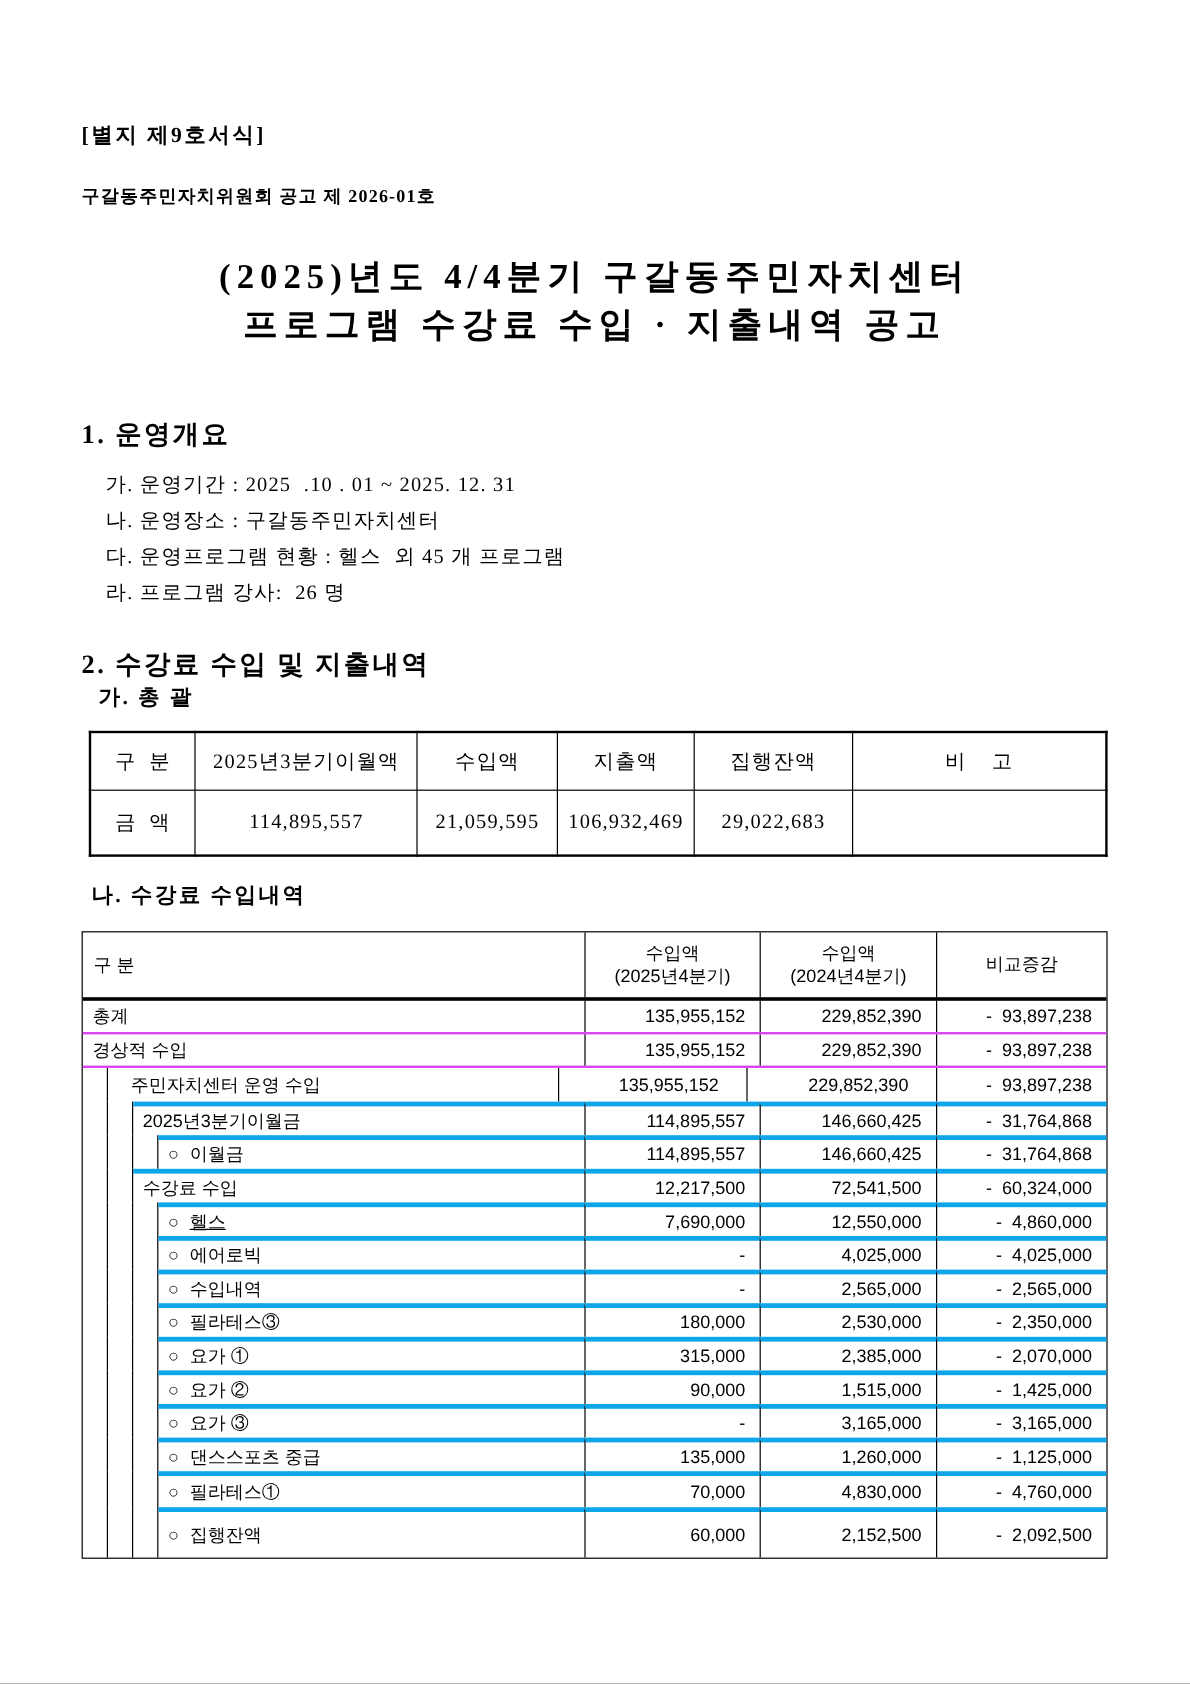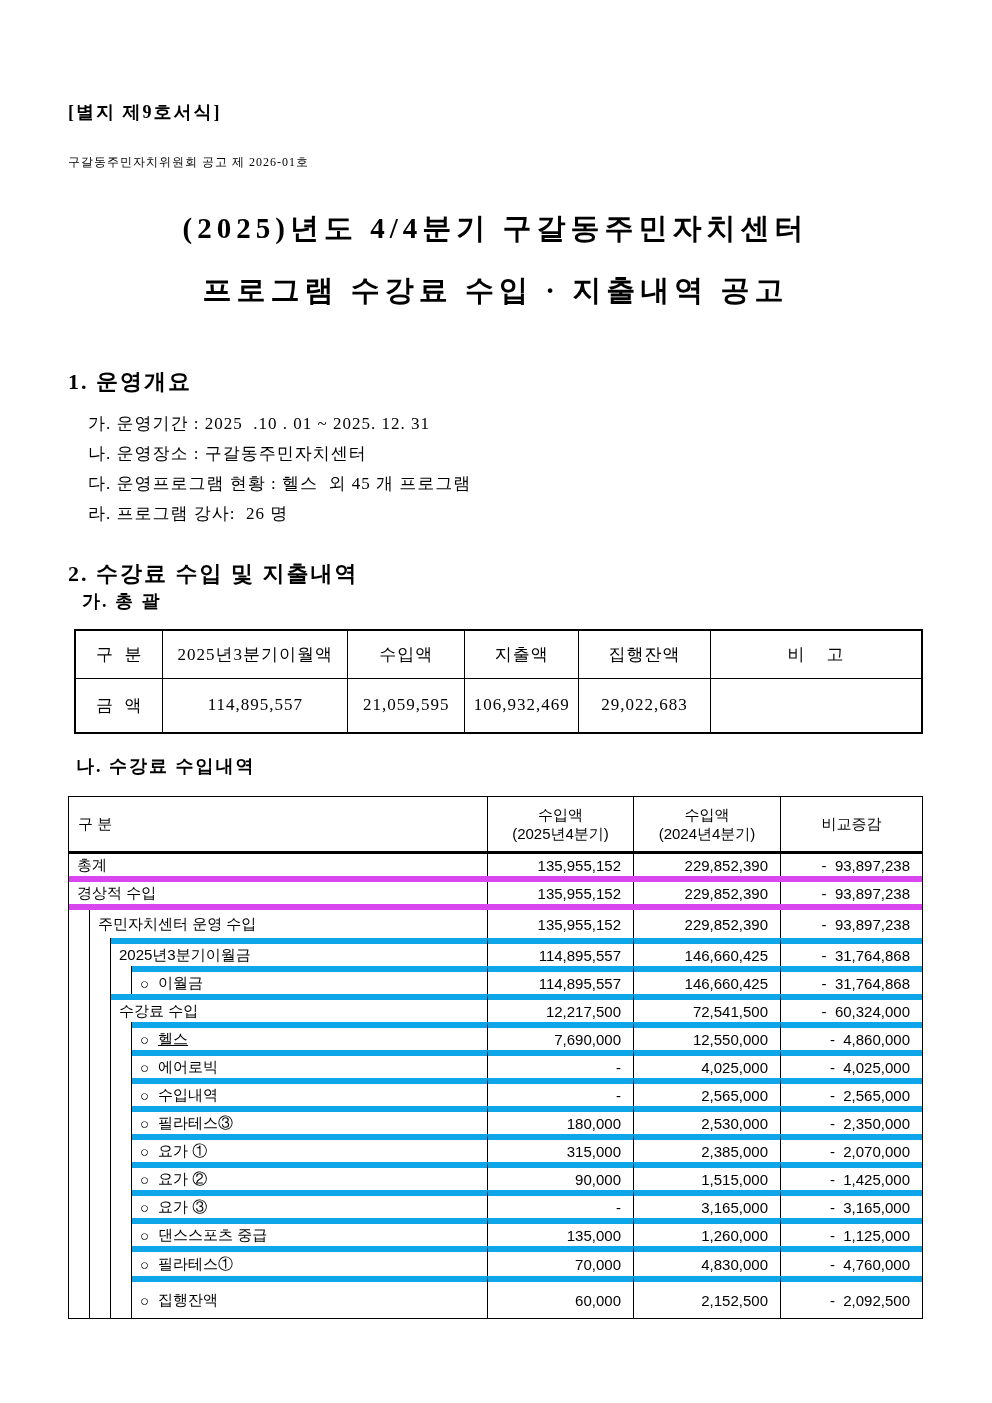--- a/index.html
+++ b/index.html
@@ -4,24 +4,24 @@
 <style>
   html,body{margin:0;padding:0;background:#888;}
   .page{
     width:992px;height:1403px;background:#fff;color:#000;
     font-family:"Liberation Serif", serif;
     position:relative;box-sizing:border-box;
     padding:100px 69px 0 68px;
     margin:0 auto;
   }
   .form-label{font-size:18px;font-weight:bold;letter-spacing:2px;}
-  .notice-no{font-size:12px;margin-top:30px;letter-spacing:1px;}
+  .notice-no{font-size:15px;margin-top:30px;letter-spacing:1px;font-weight:bold;}
   .title{ text-align:center;font-size:29px;font-weight:bold;letter-spacing:5px;font-family:Liberation Serif, serif;}
   .title.l1{margin-top:38px;}
-  .title.l2{margin-top:22px;}
+  .title.l2{}
   .h1{font-size:22px;font-weight:bold;letter-spacing:2px;margin-top:56px;}
   .h1.second{margin-top:30px;}
   .ol{margin-top:12px;margin-left:20px;font-size:17px;letter-spacing:1px;}
   .ol div{height:30px;line-height:30px;white-space:pre;}
   .sub-h{font-size:18px;font-weight:bold;letter-spacing:2px;margin-left:14px;white-space:pre;}
   .sub-h2{font-size:18px;font-weight:bold;letter-spacing:2px;margin-top:20px;margin-left:8px;white-space:pre;}
 
   
   table.t1{border-collapse:collapse;margin-top:16px;margin-left:6px;table-layout:fixed;}
   table.t1 th,table.t1 td{
@@ -36,26 +36,26 @@
   
   .t2{width:855px;border:1px solid #000;margin-top:18px;margin-left:0;
       font-family:"Liberation Sans", sans-serif;font-size:15px;box-sizing:border-box;}
   .t2 *{box-sizing:border-box;}
   .t2-head{display:flex;height:57px;border-bottom:3px solid #000;}
   .t2-head .hl{flex:1;display:flex;align-items:center;padding-left:9px;white-space:pre;}
   .t2-head .hc{display:flex;flex-direction:column;align-items:center;justify-content:center;
                border-left:1px solid #000;line-height:1.3;white-space:pre;}
   .n1{width:146px;} .n2{width:147px;} .n3{width:142px;}
   .trow{display:flex;}
-  .trow.thick{border-bottom:6px solid #d946ef;}
+  .trow.thick{border-bottom:2px solid #d946ef;}
   .ind{width:21px;border-right:1px solid #000;flex-shrink:0;}
   .lbl{flex:1;display:flex;align-items:center;padding-left:8px;white-space:pre;overflow:hidden;}
   .num{display:flex;align-items:center;justify-content:flex-end;
        padding-right:12px;border-left:1px solid #000;white-space:pre;}
-  .bt{border-top:6px solid #0ea5e9;}
+  .bt{border-top:4px solid #0ea5e9;}
   .circle{margin-right:9px;}
   .u{text-decoration:underline;}
 </style>
 </head>
 <body>
 
 <div class="page">
 
   <div class="form-label">[별지 제9호서식]</div>
   <div class="notice-no">구갈동주민자치위원회 공고 제 2026-01호</div>
@@ -126,21 +126,21 @@
           <div class="num n1">135,955,152</div>
           <div class="num n2">229,852,390</div>
           <div class="num n3">-  93,897,238</div>
         </div>
         <div class="trow thick" style="height: 28px;">
           <div class="lbl"><span class="">경상적 수입</span></div>
           <div class="num n1">135,955,152</div>
           <div class="num n2">229,852,390</div>
           <div class="num n3">-  93,897,238</div>
         </div>
-        <div class="trow" style="height: 28px;">
+        <div class="trow" style="height: 28px; gap: 11px;">
           <div class="ind"></div>
           <div class="lbl"><span class="">주민자치센터 운영 수입</span></div>
           <div class="num n1">135,955,152</div>
           <div class="num n2">229,852,390</div>
           <div class="num n3">-  93,897,238</div>
         </div>
         <div class="trow" style="height: 28px;">
           <div class="ind"></div>
           <div class="ind"></div>
           <div class="lbl bt"><span class="">2025년3분기이월금</span></div>

